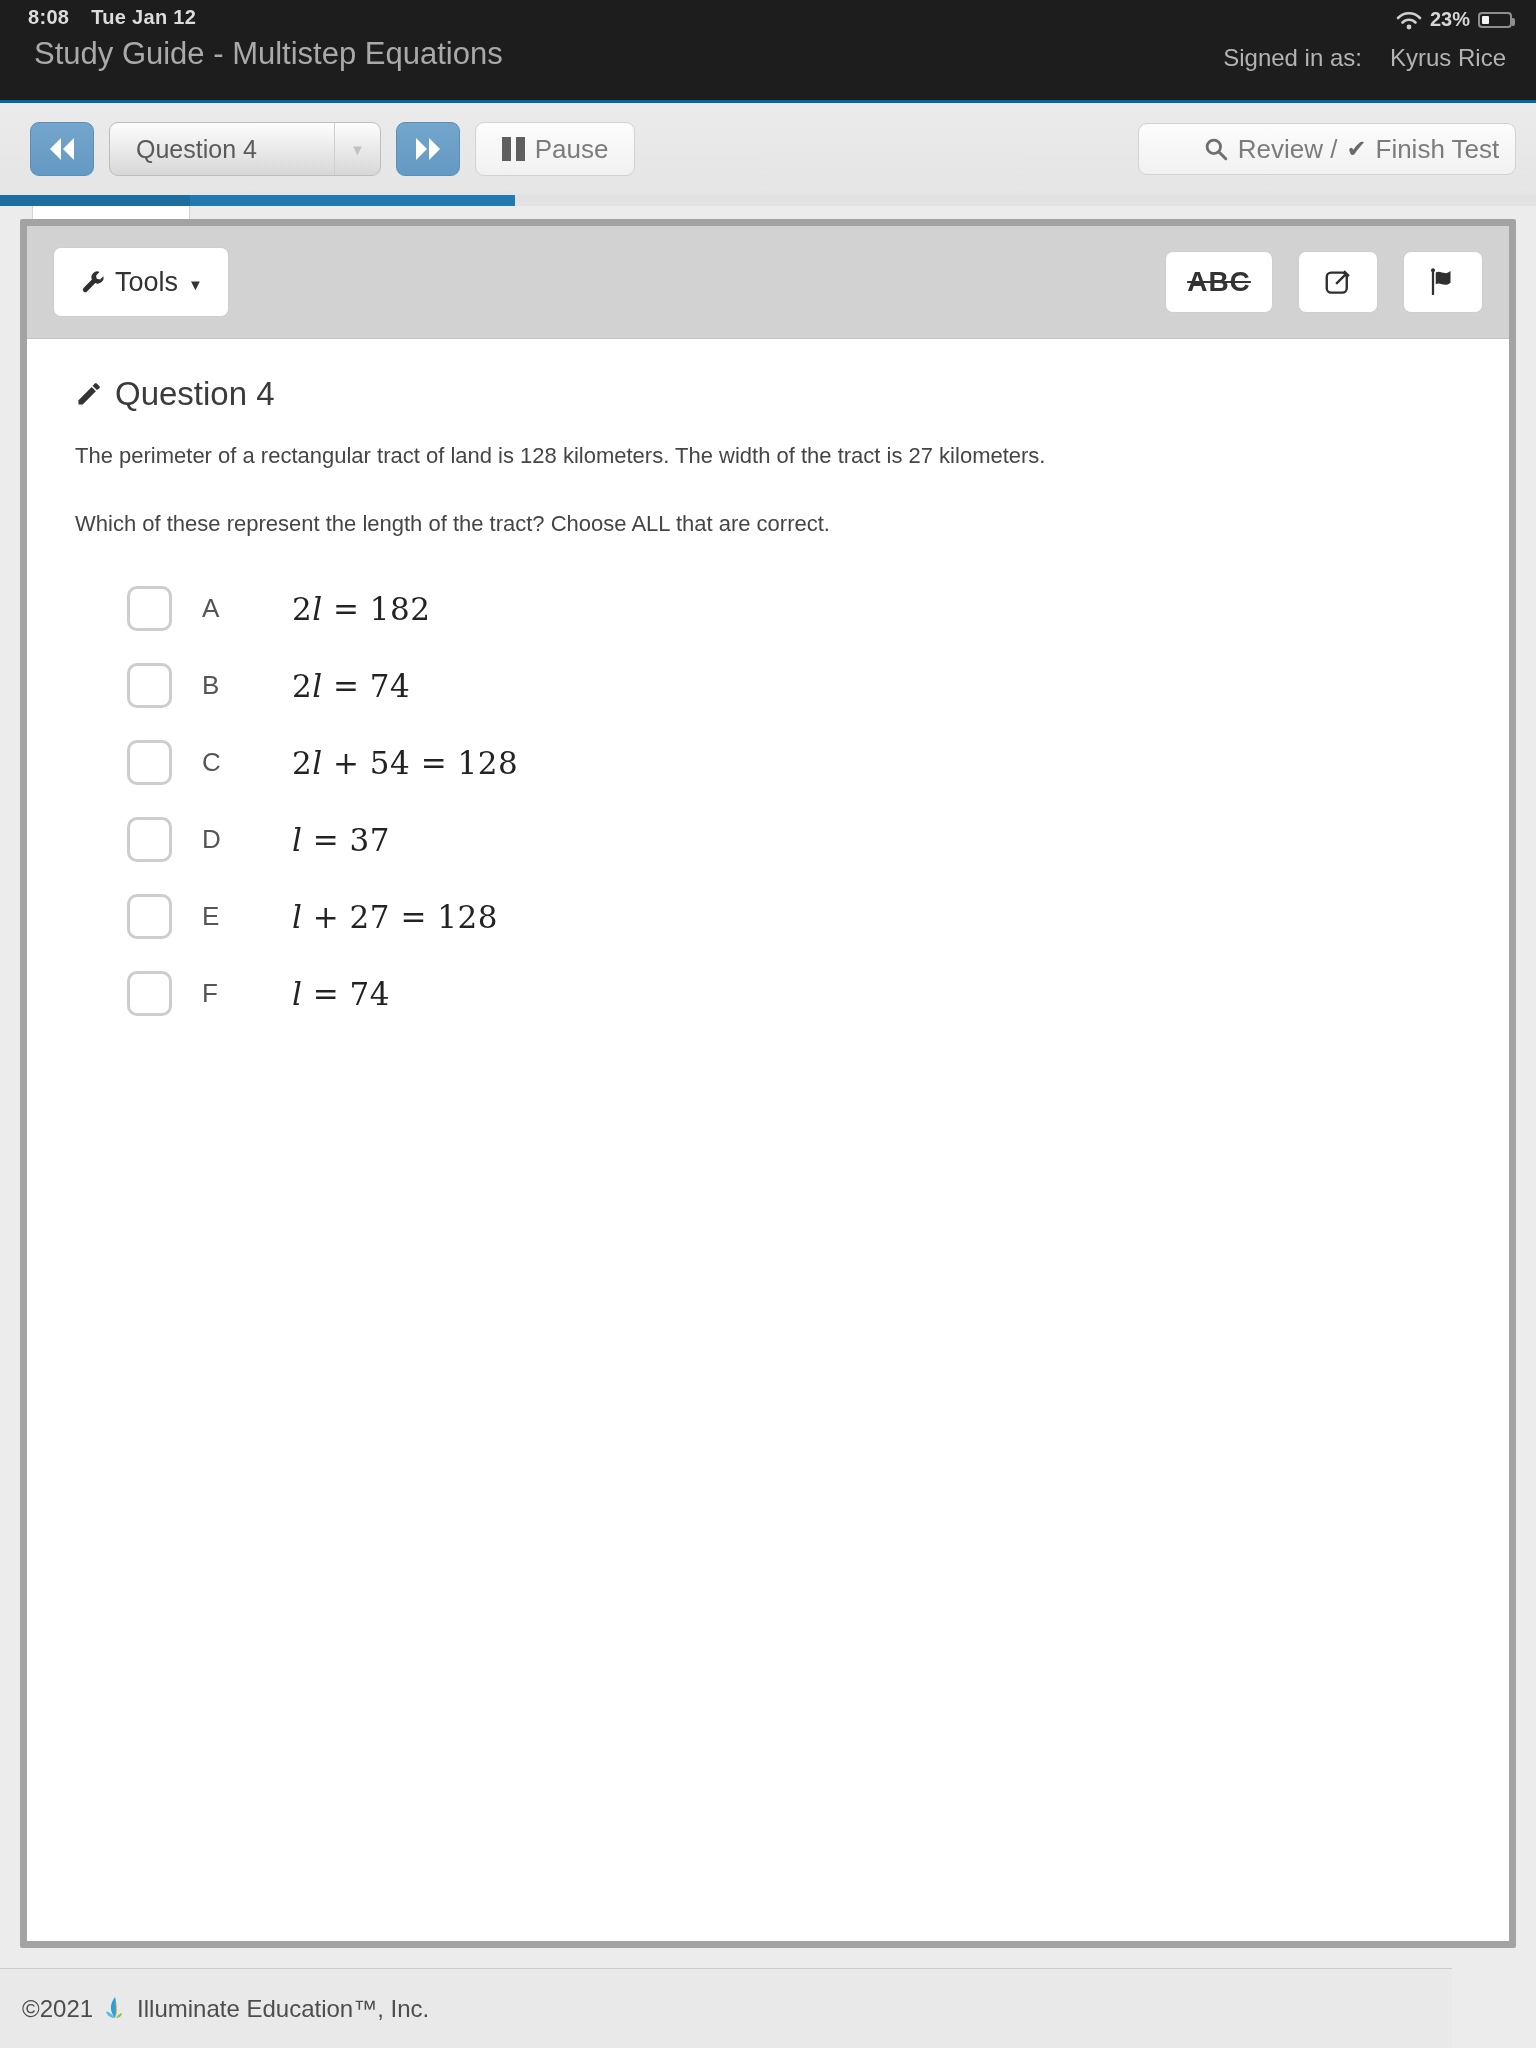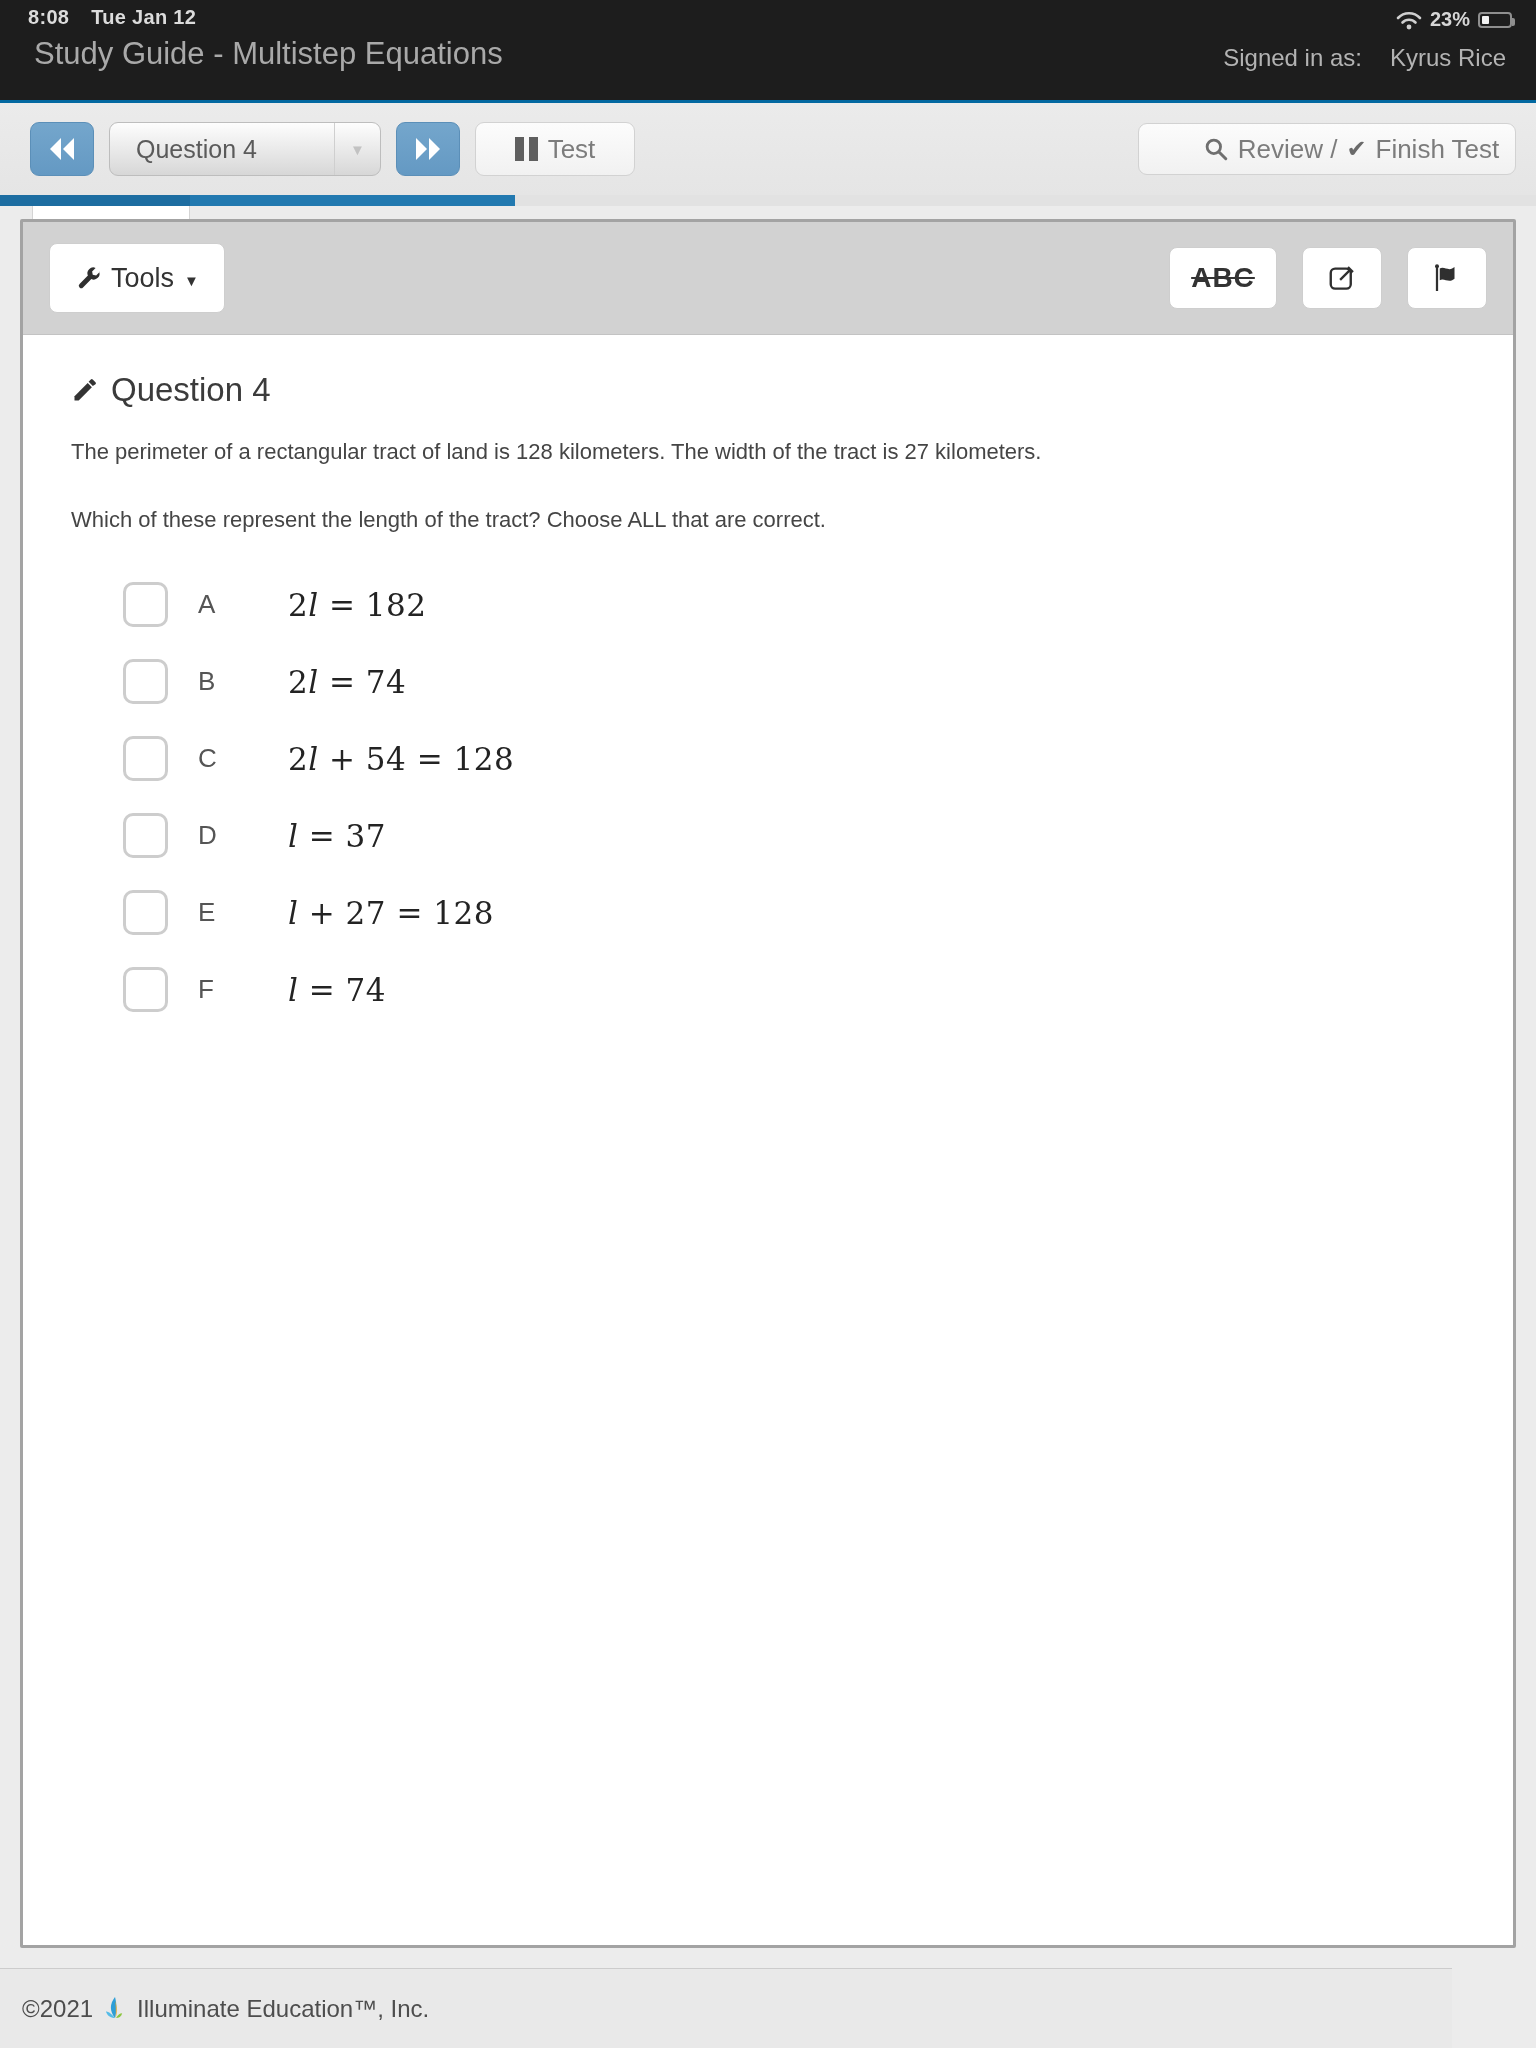--- a/index.html
+++ b/index.html
@@ -105,21 +105,21 @@
   }
   .tab-marker {
     position:absolute; top:206px; left:32px; width:158px; height:13px;
     background:#ffffff; border-left:1px solid #d4d4d4; border-right:1px solid #d4d4d4;
     z-index:3;
   }
 
   
   .panel {
     position:absolute; top:219px; left:20px; width:1496px; height:1729px;
-    background:#ffffff; border:3px solid #a3a3a3; border-radius:2px;
+    background:#ffffff; border:7px solid #a3a3a3; border-radius:2px;
   }
   .panel-toolbar {
     height:113px; background:#d2d2d2; border-bottom:1px solid #c3c3c3;
     display:flex; align-items:center; padding:0 26px;
   }
   .btn-tools {
     width:176px; height:70px; background:#fff; border:1px solid #cecece;
     border-radius:8px; display:flex; align-items:center; justify-content:center;
     gap:10px; font-size:27px; color:#333; cursor:pointer;
   }
@@ -210,21 +210,21 @@
       <svg class="icon-svg" width="30" height="26" viewBox="0 0 30 26">
         <polygon points="3,2 14,13 3,24" fill="#ffffff"></polygon>
         <polygon points="16,2 27,13 16,24" fill="#ffffff"></polygon>
       </svg>
     </div>
     <div class="btn-light btn-pause">
       <span class="pause-glyph">
           <span></span>
           <span></span>
         </span>
-      <span>Test</span>
+      <span>Pause</span>
     </div>
   </div>
   <div class="nav-right">
     <div class="btn-light btn-review">
       <svg class="icon-svg" width="26" height="26" viewBox="0 0 24 24">
         <circle cx="10" cy="10" r="6.2" fill="none" stroke="#6f6f6f" stroke-width="2.6"></circle>
         <line x1="15" y1="15" x2="21" y2="21" stroke="#6f6f6f" stroke-width="2.8" stroke-linecap="round"></line>
       </svg>
       <span>Review /</span>
       <span class="chk">✔</span>

